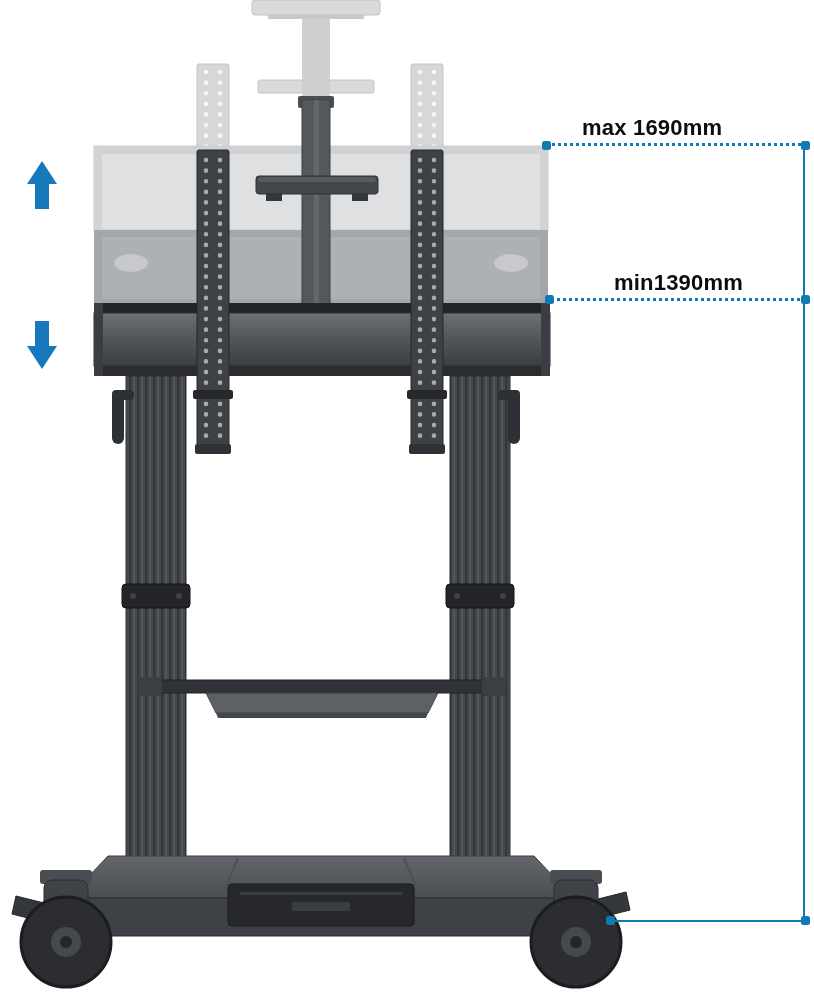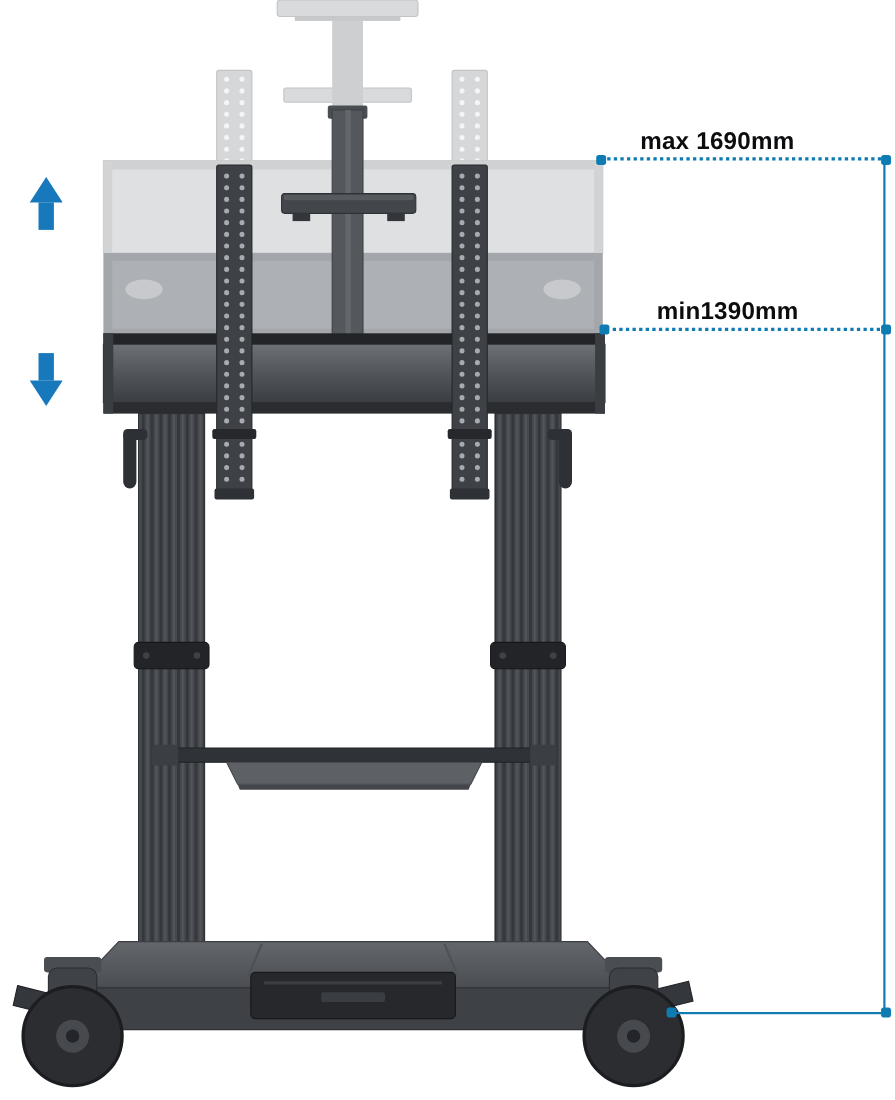--- a/index.html
+++ b/index.html
@@ -1,21 +1,21 @@
 <!DOCTYPE html>
 <html><head>
 <meta charset="utf-8">
 <style>
   :root { --dim: #0e7cb3; }
   html,body{margin:0;padding:0;background:#ffffff;font-family:"Liberation Sans",sans-serif;}
   .scene{position:relative;width:814px;height:1000px;margin:0 auto;background:#fff;overflow:hidden;padding-left:28px;}
   .stand-svg{position:absolute;left:0;top:0;width:814px;height:1000px;}
   .dim-label{position:absolute;font-size:22px;font-weight:700;color:#0c0d0f;white-space:nowrap;letter-spacing:0.2px;}
   .max-label{left:582px;top:115px;}
-  .min-label{left:597px;top:270px;}
+  .min-label{left:614px;top:270px;}
   .h-line{position:absolute;height:0;border-top:3px dotted var(--dim);}
   .max-line{left:547px;top:143px;width:259px;}
   .min-line{left:550px;top:298px;width:256px;}
   .sline{position:absolute;background:var(--dim);}
   .v-line{left:803px;top:146px;width:2px;height:776px;}
   .b-line{left:610px;top:920px;width:196px;height:2px;}
   .dot{position:absolute;width:9px;height:9px;border-radius:2.5px;background:var(--dim);}
   .arrow{position:absolute;}
   .arrow-up{left:27px;top:161px;}
   .arrow-down{left:27px;top:321px;}

